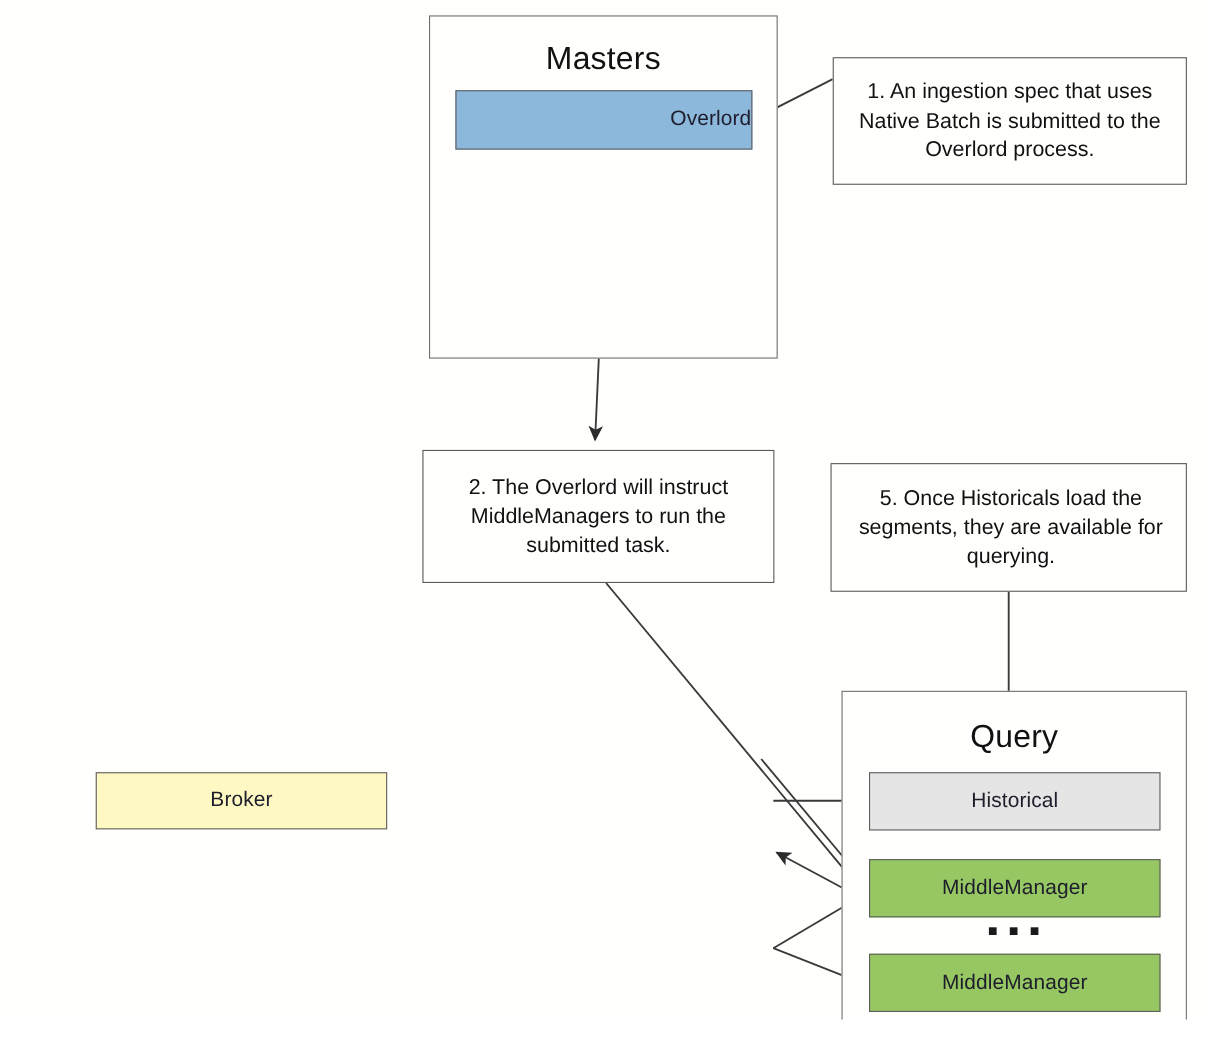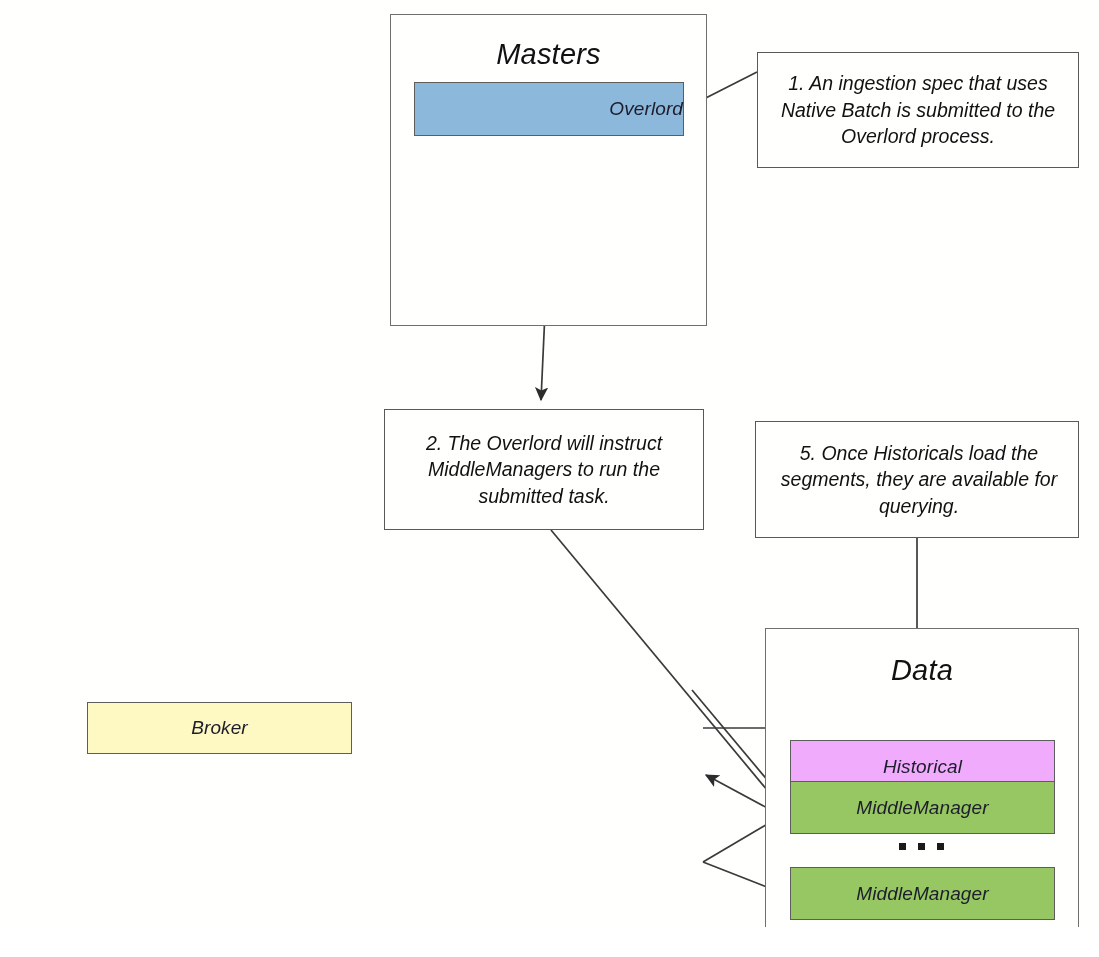--- a/index.html
+++ b/index.html
@@ -11,21 +11,20 @@
   body {
     font-family: "Liberation Sans", sans-serif;
     color: #000000;
   }
   #canvas {
     position: relative;
     width: 1099px;
     height: 927px;
     background: #fffffe;
     overflow: hidden;
-    font-style: italic;
   }
 
   
   .node {
     position: absolute;
     box-sizing: border-box;
     border: 1.6px solid #666666;
     background: #fefefc;
   }
 
@@ -135,23 +134,23 @@
   </div>
   <div class="proc" style="left:414px; top:82px; width:270px; height:54px; background:#8cb8dc;justify-content:flex-end;">
     <span>Overlord</span>
   </div>
 
   <div class="proc" style="left:43px; top:702px; width:265px; height:52px; background:#fef9c3;margin-left:44px;">
     <span>Broker</span>
   </div>
 
   <div class="node container" style="left:765px; top:628px; width:314px; height:310px;">
-    <div class="container-title" style="top:24px;">Data</div>
+    <div class="container-title" style="top:24px;">Query</div>
   </div>
-  <div class="proc" style="left:790px; top:702px; width:265px; height:53px; background:#f0abfc;margin-top:38px;">
+  <div class="proc" style="left:790px; top:702px; width:265px; height:53px; background:#e5e5e5;">
     <span>Historical</span>
   </div>
   <div class="proc" style="left:790px; top:781px; width:265px; height:53px; background:#96c762;">
     <span>MiddleManager</span>
   </div>
   <div class="dots" style="left:899px; top:843px;">
     <i></i>
       <i></i>
       <i></i>
   </div>

